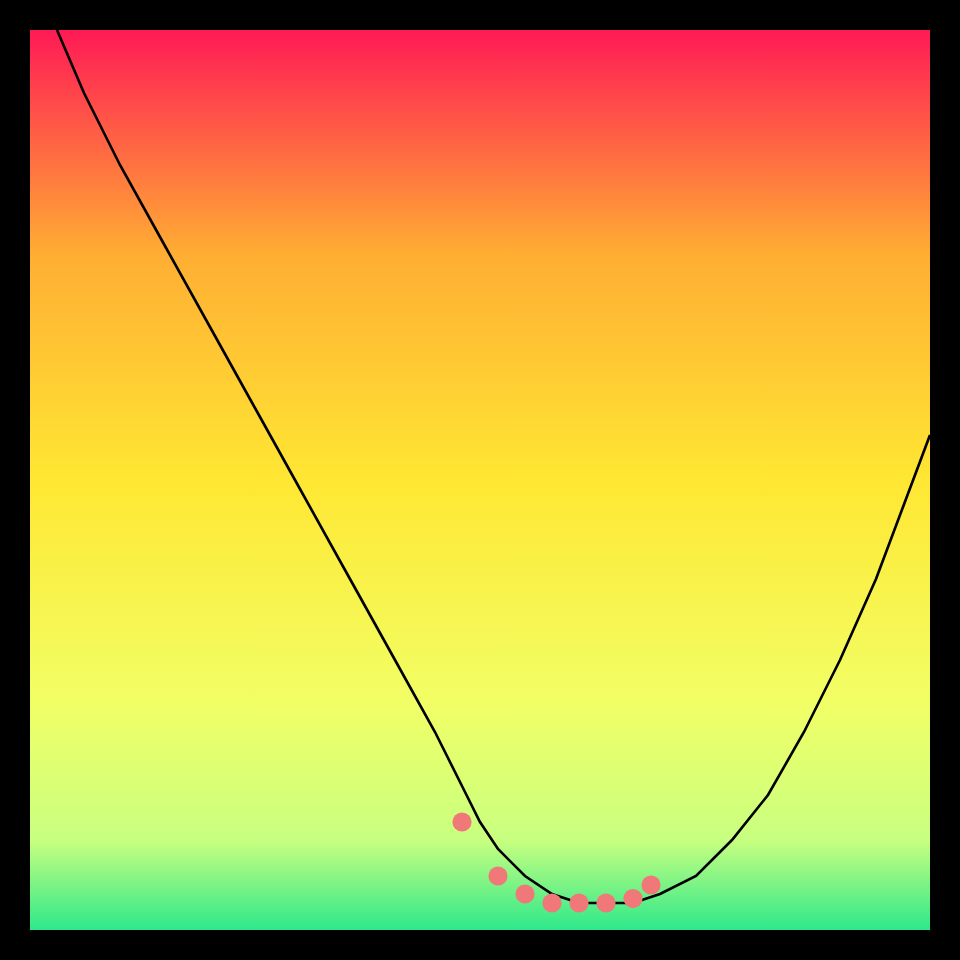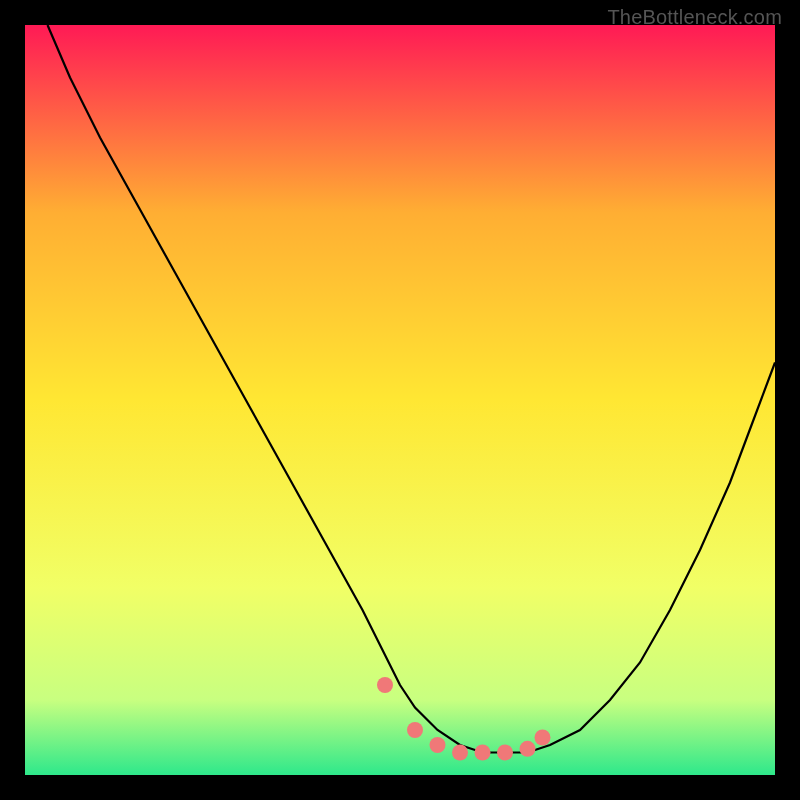--- a/index.html
+++ b/index.html
@@ -23,21 +23,20 @@
     letter-spacing: 0.2px;
   }
   svg {
     display: block;
   }
 </style>
 </head>
 <body>
 
 <div class="chart-container">
-  <div class="watermark">TheBottleneck.com</div>
   <svg id="chart-svg" width="800" height="800">
     <defs>
       <linearGradient id="bg-grad" x1="0" y1="0" x2="0" y2="1">
         <stop id="g0" offset="0%" stop-color="#ff1a55"></stop>
         <stop id="g1" offset="25%" stop-color="#ffae33"></stop>
         <stop id="g2" offset="50%" stop-color="#ffe733"></stop>
         <stop id="g3" offset="75%" stop-color="#f1ff66"></stop>
         <stop id="g4" offset="90%" stop-color="#c8ff80"></stop>
         <stop id="g5" offset="100%" stop-color="#2ee88b"></stop>
       </linearGradient>

